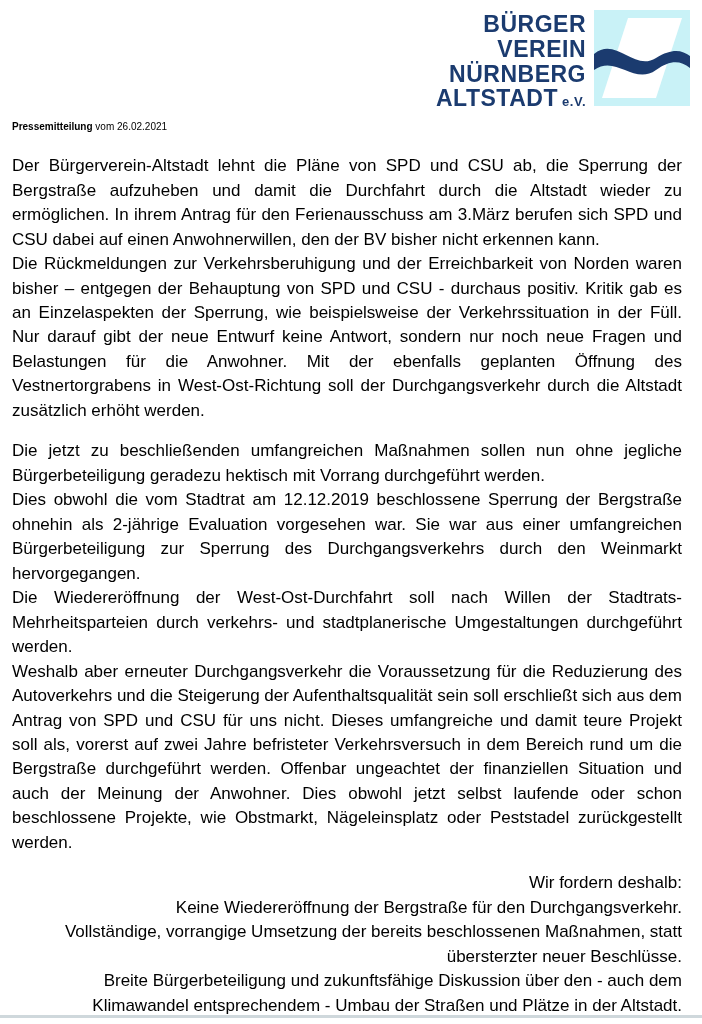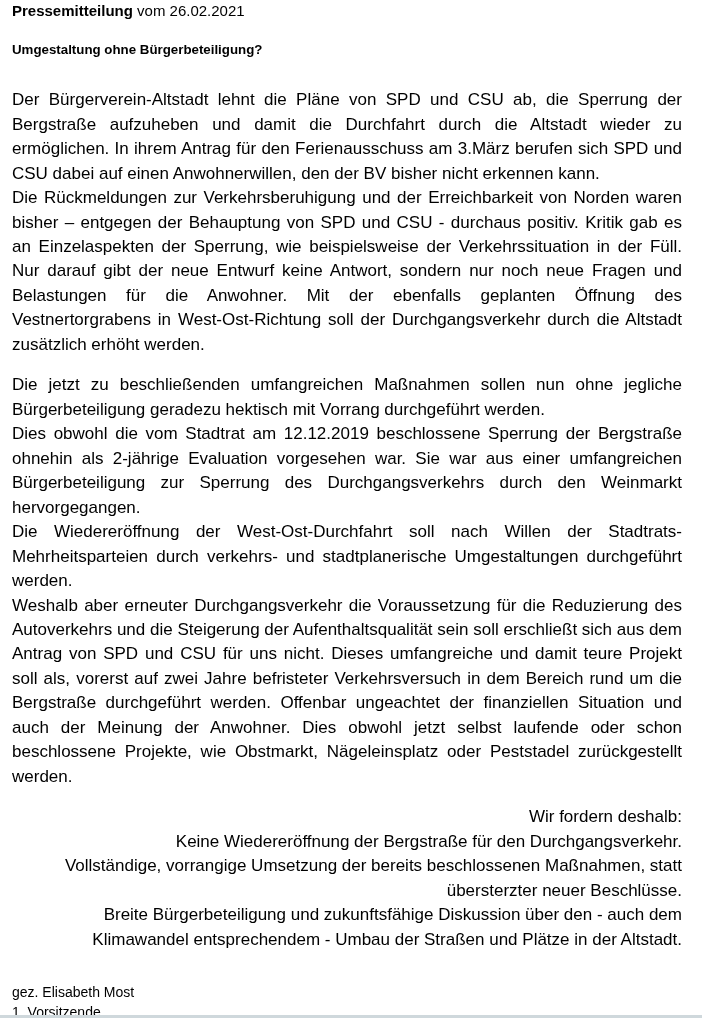--- a/index.html
+++ b/index.html
@@ -58,21 +58,21 @@
     position: relative;
   }
 
   
   .doc {
     font-size: 13.3px;
     line-height: 1.42;
   }
   .meta-line {
     margin: 0 0 20px 0;
-    font-size: 15px;
+    font-size: 10px;
   }
   .meta-line .strong { font-weight: bold; }
 
   .headline {
     font-weight: bold;
     font-size: 13.3px;
     margin: 0 0 20px 0;
   }
   .subheadline {
     font-weight: bold;
@@ -100,27 +100,43 @@
     bottom: 6px;
     height: 3px;
     background: #cfd8dc;
   }
 </style>
 </head>
 <body>
 
 <div class="page">
 
+  <div class="letterhead">
+    <div class="logo-block">
+      <div class="logo-text">
+        <div class="l1">BÜRGER</div>
+        <div class="l2">VEREIN</div>
+        <div class="l3">NÜRNBERG</div>
+        <div class="l4"><span>ALTSTADT</span><small> e.V.</small></div>
+      </div>
+      <div class="logo-mark">
+        <svg width="96" height="96" viewBox="0 0 96 96" xmlns="http://www.w3.org/2000/svg">
+          <rect x="0" y="0" width="96" height="96" fill="#c9f2f7"></rect>
+          <polygon points="34,8 88,8 62,88 8,88" fill="#ffffff"></polygon>
+          <path d="M0,44 C22,26 40,62 62,48 C78,38 88,40 96,46 L96,58 C86,50 76,50 62,60 C40,76 22,44 0,60 Z" fill="#1b3b6f"></path>
+        </svg>
+      </div>
+    </div>
+  </div>
 
   <div class="doc">
 
     <p class="meta-line"><span class="strong">Pressemitteilung</span><span> vom 26.02.2021</span></p>
 
 
-    <p class="subheadline">Umgestaltung ohne Bürgerbeteiligung?</p>
 
     <p class="para">Der Bürgerverein-Altstadt lehnt die Pläne von SPD und CSU ab, die Sperrung der Bergstraße aufzuheben und damit die Durchfahrt durch die Altstadt wieder zu ermöglichen. In ihrem Antrag für den Ferienausschuss am 3.März berufen sich SPD und CSU dabei auf einen Anwohnerwillen, den der BV bisher nicht erkennen kann.<br>Die Rückmeldungen zur Verkehrsberuhigung und der Erreichbarkeit von Norden waren bisher – entgegen der Behauptung von SPD und CSU - durchaus positiv. Kritik gab es an Einzelaspekten der Sperrung, wie beispielsweise der Verkehrssituation in der Füll. Nur darauf gibt der neue Entwurf keine Antwort, sondern nur noch neue Fragen und Belastungen für die Anwohner. Mit der ebenfalls geplanten Öffnung des Vestnertorgrabens in West-Ost-Richtung soll der Durchgangsverkehr durch die Altstadt zusätzlich erhöht werden.</p>
 
     <p class="para">Die jetzt zu beschließenden umfangreichen Maßnahmen sollen nun ohne jegliche Bürgerbeteiligung geradezu hektisch mit Vorrang durchgeführt werden.<br>Dies obwohl die vom Stadtrat am 12.12.2019 beschlossene Sperrung der Bergstraße ohnehin als 2-jährige Evaluation vorgesehen war. Sie war aus einer umfangreichen Bürgerbeteiligung zur Sperrung des Durchgangsverkehrs durch den Weinmarkt hervorgegangen.<br>Die Wiedereröffnung der West-Ost-Durchfahrt soll nach Willen der Stadtrats-Mehrheitsparteien durch verkehrs- und stadtplanerische Umgestaltungen durchgeführt werden.<br>Weshalb aber erneuter Durchgangsverkehr die Voraussetzung für die Reduzierung des Autoverkehrs und die Steigerung der Aufenthaltsqualität sein soll erschließt sich aus dem Antrag von SPD und CSU für uns nicht. Dieses umfangreiche und damit teure Projekt soll als, vorerst auf zwei Jahre befristeter Verkehrsversuch in dem Bereich rund um die Bergstraße durchgeführt werden. Offenbar ungeachtet der finanziellen Situation und auch der Meinung der Anwohner. Dies obwohl jetzt selbst laufende oder schon beschlossene Projekte, wie Obstmarkt, Nägeleinsplatz oder Peststadel zurückgestellt werden.</p>
 
     <p class="para nojust">Wir fordern deshalb:<br>Keine Wiedereröffnung der Bergstraße für den Durchgangsverkehr.<br>Vollständige, vorrangige Umsetzung der bereits beschlossenen Maßnahmen, statt übersterzter neuer Beschlüsse.<br>Breite Bürgerbeteiligung und zukunftsfähige Diskussion über den - auch dem Klimawandel entsprechendem - Umbau der Straßen und Plätze in der Altstadt.</p>
 
     <div class="sig-space"></div>
 
 

